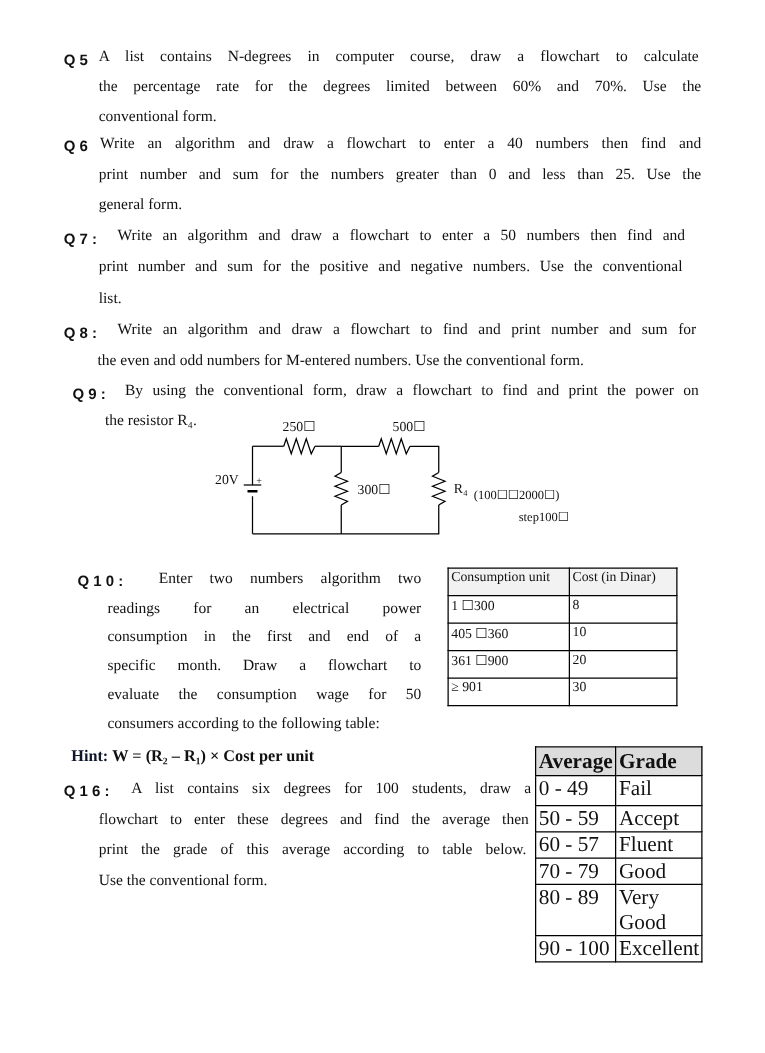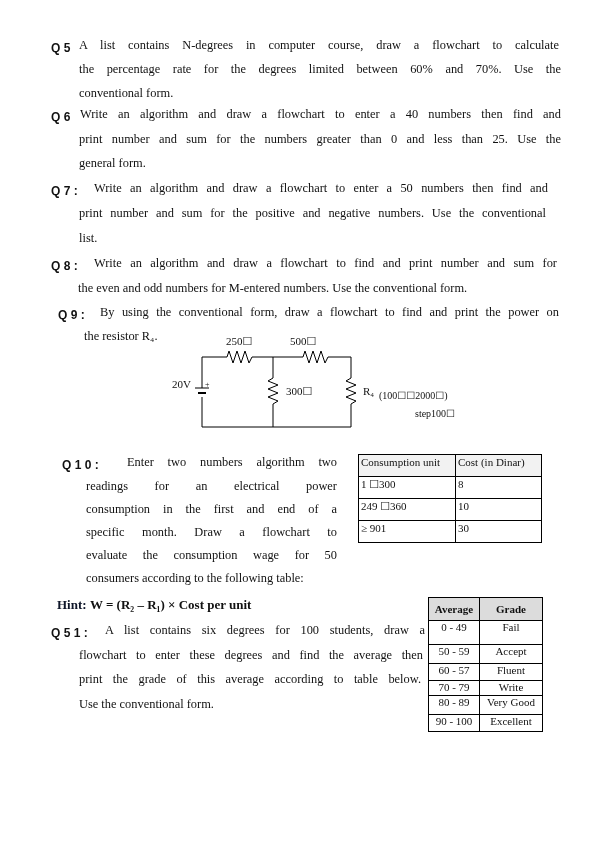--- a/index.html
+++ b/index.html
@@ -5,21 +5,21 @@
   html, body { margin:0; padding:0; background:#ffffff; }
   body { width:612px; height:842px; position:relative; overflow:hidden;
          font-family:"Liberation Serif", serif; color:#111; font-size:12.4px; }
   .qlabel { font-family:"Liberation Sans", sans-serif; font-weight:bold; font-size:12px; }
   .just { text-align:justify; text-align-last:justify; }
   .line { position:absolute; white-space:nowrap; }
   .abs { position:absolute; white-space:nowrap; }
   table.t { position:absolute; border-collapse:collapse; font-size:11px; }
   table.t td { border:1px solid #000; padding:1px 2px; height:19px; vertical-align:top; }
   table.t tr.hdr td { background:#f2f2f2; }
-  table.g { position:absolute; border-collapse:collapse; font-size:11px;text-align:center; }
+  table.g { position:absolute; border-collapse:collapse; font-size:17px; }
   table.g td { border:1px solid #000; padding:0 2px; vertical-align:top; }
   table.g tr.hdr td { background:#dcdcdc; font-weight:bold; height:22px; vertical-align:middle; }
   .hint-label { color:#0f172a; font-weight:bold; }
   .hint-body { font-weight:bold; }
   .circ-lbl { font-size:11px; }
 </style>
 </head>
 <body>
 
 <div>
@@ -74,21 +74,21 @@
       <polyline points="273,378 268,381 278,385 268,389 278,393 268,397 278,401 273,404"></polyline>
       <polyline points="273,404 273,427"></polyline>
 
       <polyline points="202,357 202,388"></polyline>
       <polyline points="202,397 202,427"></polyline>
       <line x1="195" y1="388" x2="209" y2="388"></line>
       <line x1="198" y1="393" x2="206" y2="393" stroke-width="2"></line>
     </g>
   </svg>
   <span class="abs circ-lbl" style="left:226px;top:335px;">250☐</span>
-  <span class="abs circ-lbl" style="left:290px;top:335px;">500☐</span>
+  <span class="abs circ-lbl" style="left:314px;top:335px;">500☐</span>
   <span class="abs circ-lbl" style="left:172px;top:378px;">20V</span>
   <span class="abs" style="left:205px;top:380px;font-size:8px;">+</span>
   <span class="abs circ-lbl" style="left:286px;top:385px;">300☐</span>
   <span class="abs circ-lbl" style="left:363px;top:385px;">R₄</span>
   <span class="abs" style="left:379px;top:390px;font-size:10px;">(100☐☐2000☐)</span>
   <span class="abs" style="left:415px;top:408px;font-size:10px;">step100☐</span>
 </div>
 
 <div>
   <span class="abs qlabel" style="left:62px;top:458px;">Q 1 0 :</span>
@@ -104,37 +104,41 @@
   <tbody>
       <tr class="hdr">
     <td style="width:92px;">Consumption unit</td>
     <td>Cost (in Dinar)</td>
   </tr>
   <tr>
     <td>1 ☐300</td>
     <td>8</td>
   </tr>
   <tr>
-    <td>249 ☐360</td>
+    <td>405 ☐360</td>
     <td>10</td>
+  </tr>
+  <tr>
+    <td>361 ☐900</td>
+    <td>20</td>
   </tr>
   <tr>
     <td>≥ 901</td>
     <td>30</td>
   </tr>
 </tbody>
   </table>
 
 <div class="abs" style="left:57px;top:597px;font-size:13px;">
   <span class="hint-label">Hint:</span>
   <span class="hint-body">W = (R₂ – R₁) × Cost per unit</span>
 </div>
 
 <div>
-  <span class="abs qlabel" style="left:51px;top:626px;">Q 5 1 :</span>
+  <span class="abs qlabel" style="left:51px;top:626px;">Q 1 6 :</span>
   <div class="line just" style="left:105px;top:623px;width:320px;">A list contains six degrees for 100 students, draw a</div>
   <div class="line just" style="left:79px;top:648px;width:344px;">flowchart to enter these degrees and find the average then</div>
   <div class="line just" style="left:79px;top:672px;width:342px;">print the grade of this average according to table below.</div>
   <div class="line" style="left:79px;top:697px;">Use the conventional form.</div>
 </div>
 
 <table class="g" style="left:428px;top:597px;width:115px;">
   <tbody>
       <tr class="hdr">
     <td style="width:46px;">Average</td>
@@ -147,21 +151,21 @@
   <tr style="height:19px;">
     <td>50 - 59</td>
     <td>Accept</td>
   </tr>
   <tr style="height:17px;">
     <td>60 - 57</td>
     <td>Fluent</td>
   </tr>
   <tr style="height:15px;">
     <td>70 - 79</td>
-    <td>Write</td>
+    <td>Good</td>
   </tr>
   <tr style="height:19px;">
     <td>80 - 89</td>
     <td>Very Good</td>
   </tr>
   <tr style="height:17px;">
     <td>90 - 100</td>
     <td>Excellent</td>
   </tr>
 </tbody>

